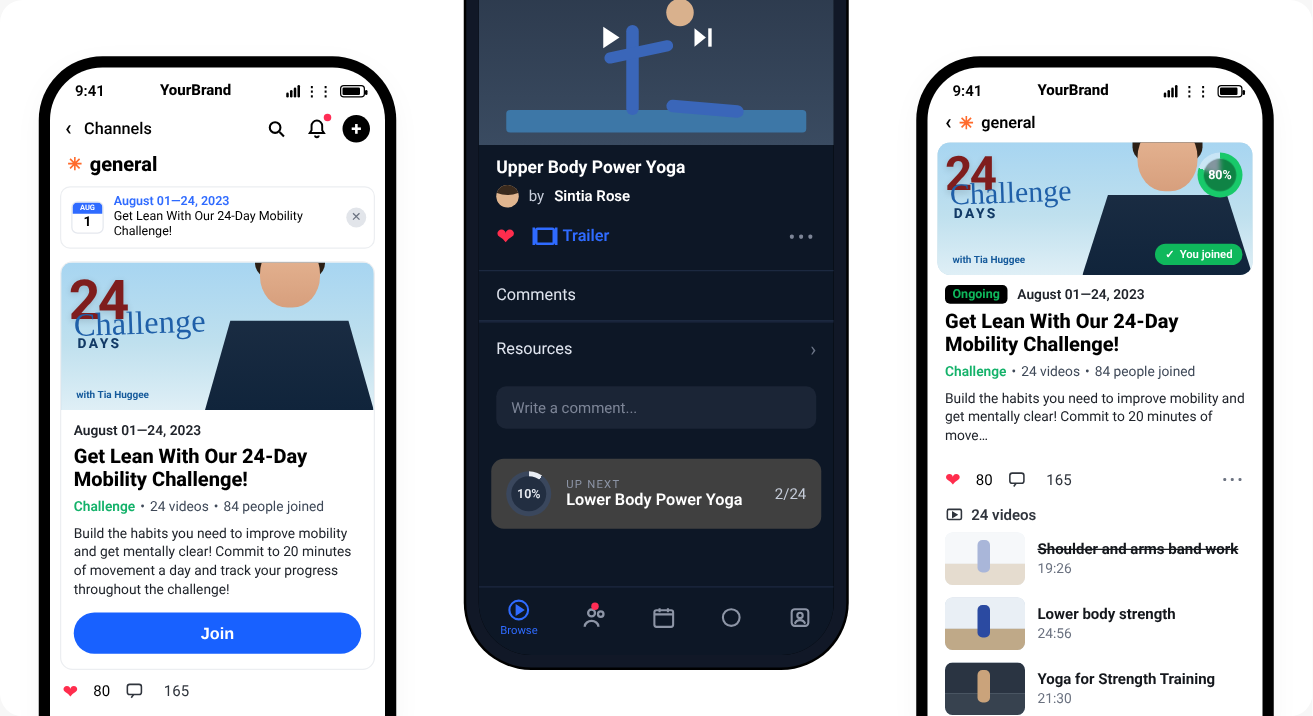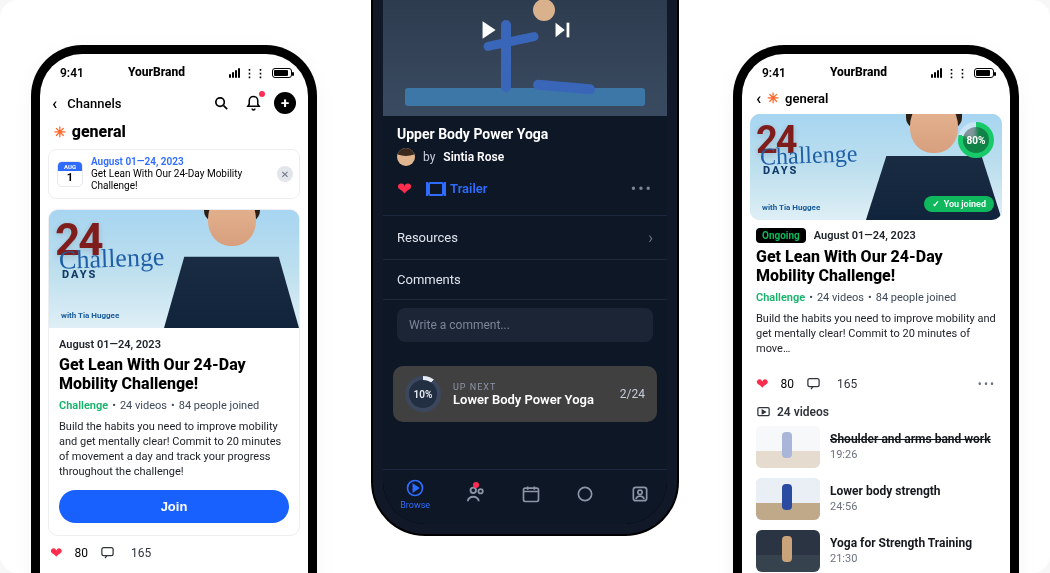--- a/index.html
+++ b/index.html
@@ -395,26 +395,26 @@
         <div class="action-row">
           <span class="heart">❤</span>
           <span class="trailer-chip">
             <span class="film-icon"></span>
             <span>Trailer</span>
           </span>
           <span class="more">•••</span>
         </div>
       </div>
 
+      <div class="dark-row" style="border-bottom:1px solid #1c2940;">
+        <span>Comments</span>
+      </div>
       <div class="dark-row">
         <span>Resources</span>
         <span class="chev-r">›</span>
-      </div>
-      <div class="dark-row" style="border-bottom:1px solid #1c2940;">
-        <span>Comments</span>
       </div>
       <div class="comment-input">Write a comment...</div>
 
       <div class="up-next">
         <div class="ring">
             <span>10%</span>
           </div>
         <div>
           <div class="label">UP NEXT</div>
           <div class="ttl">Lower Body Power Yoga</div>

